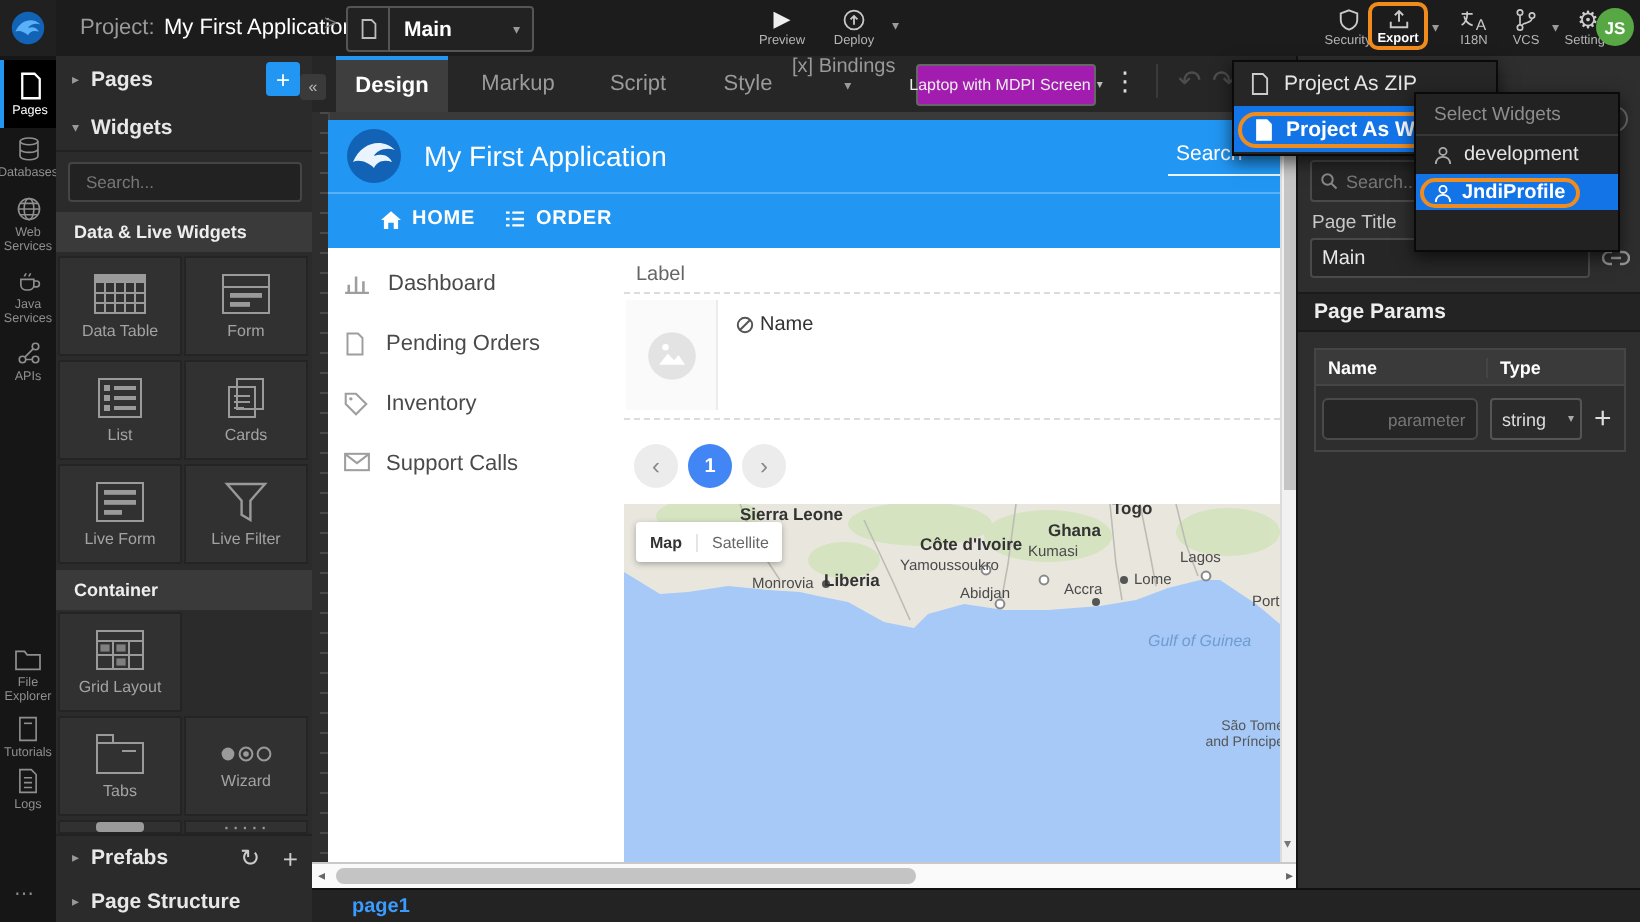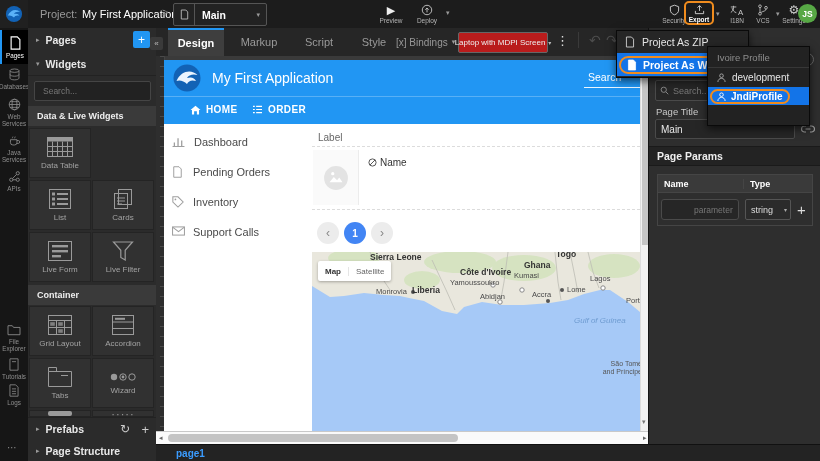--- a/index.html
+++ b/index.html
@@ -222,20 +222,29 @@
       </div>
 
     <div class="tile" style="left:1px;top:100px;">
       <svg width="26" height="20" viewBox="0 0 26 20">
           <rect x="0" y="0" width="26" height="4.5" fill="currentColor"></rect>
           <rect x=".5" y=".5" width="25" height="19" fill="none" stroke="currentColor"></rect>
           <path d="M.5 9.5h25M.5 14.5h25M5.5 4.5v15M10.5 4.5v15M15.5 4.5v15M20.5 4.5v15" stroke="currentColor"></path>
         </svg>
       <span class="lbl">Data Table</span>
     </div>
+    <div class="tile" style="left:64px;top:100px;width:62px;">
+      <svg width="24" height="20" viewBox="0 0 24 20">
+          <rect x=".5" y=".5" width="23" height="19" fill="none" stroke="currentColor"></rect>
+          <path d="M.5 6.5h23" stroke="currentColor"></path>
+          <rect x="4" y="9.5" width="16" height="2.4" fill="currentColor"></rect>
+          <rect x="4" y="14" width="10" height="2.4" fill="currentColor"></rect>
+        </svg>
+      <span class="lbl">Form</span>
+    </div>
     <div class="tile" style="left:1px;top:152px;">
       <svg width="22" height="20" viewBox="0 0 22 20">
           <rect x=".5" y=".5" width="21" height="19" fill="none" stroke="currentColor"></rect>
           <g fill="currentColor">
             <rect x="3" y="3.5" width="3" height="3"></rect>
             <rect x="8" y="4" width="11" height="2"></rect>
             <rect x="3" y="8.5" width="3" height="3"></rect>
             <rect x="8" y="9" width="11" height="2"></rect>
             <rect x="3" y="13.5" width="3" height="3"></rect>
             <rect x="8" y="14" width="11" height="2"></rect>
@@ -276,28 +285,20 @@
           <rect x=".5" y=".5" width="23" height="19" fill="none" stroke="currentColor"></rect>
           <path d="M.5 5.5h23M8.5 5.5v14M16.5 5.5v14M.5 12.5h23" stroke="currentColor"></path>
           <g fill="currentColor" opacity=".75">
             <rect x="2.2" y="7.2" width="4.6" height="3.6"></rect>
             <rect x="10.2" y="7.2" width="4.6" height="3.6"></rect>
             <rect x="10.2" y="14.2" width="4.6" height="3.6"></rect>
           </g>
         </svg>
       <span class="lbl">Grid Layout</span>
     </div>
-    <div class="tile" style="left:64px;top:278px;width:62px;">
-      <svg width="22" height="20" viewBox="0 0 22 20">
-          <rect x=".5" y=".5" width="21" height="19" fill="none" stroke="currentColor"></rect>
-          <path d="M.5 7h21M.5 13.5h21" stroke="currentColor"></path>
-          <rect x="3" y="2.8" width="10" height="2" fill="currentColor"></rect>
-        </svg>
-      <span class="lbl">Accordion</span>
-    </div>
     <div class="tile" style="left:1px;top:330px;">
       <svg width="24" height="20" viewBox="0 0 24 20">
           <path d="M.5 19.5V4.5h23v15z" fill="none" stroke="currentColor"></path>
           <path d="M.5 4.5V.5h8v4M13 8.5h7" fill="none" stroke="currentColor"></path>
         </svg>
       <span class="lbl">Tabs</span>
     </div>
     <div class="tile" style="left:64px;top:330px;width:62px;">
       <svg width="26" height="10" viewBox="0 0 26 10">
           <circle cx="4" cy="5" r="3.2" fill="currentColor"></circle>
@@ -325,25 +326,25 @@
       <span class="sect-title">Page Structure</span>
     </div>
   </div>
 
   <div class="ab toolbar"></div>
   <span class="ab f" style="left:150px;top:37px;width:13px;height:13px;background:#3a3a3a;border-radius:2px;justify-content:center;color:#bbb;font-size:8px;cursor:pointer;z-index:5;">«</span>
   <div class="ab tab active" style="left:168px;top:28px;width:56px;">Design</div>
   <div class="ab tab" style="left:230px;top:28px;width:58px;">Markup</div>
   <div class="ab tab" style="left:294px;top:28px;width:50px;">Script</div>
   <div class="ab tab" style="left:350px;top:28px;width:48px;">Style</div>
-  <div class="ab f" style="left:396px;top:28px;height:28px;color:#999;font-size:10px;cursor:pointer;">
+  <div class="ab f" style="left:396px;top:28px;height:28px;color:#999;font-size:10px;cursor:pointer;flex-direction:column;">
     <span>[x] Bindings</span>
     <span class="chev" style="margin-left:4px;">▾</span>
   </div>
-  <div class="ab f" style="left:458px;top:32px;width:88px;height:19px;background:#b91c1c;border:1px solid #666;border-radius:2px;justify-content:center;cursor:pointer;">
+  <div class="ab f" style="left:458px;top:32px;width:88px;height:19px;background:#a21caf;border:1px solid #666;border-radius:2px;justify-content:center;cursor:pointer;">
     <span style="font-size:8px;color:#eee;white-space:nowrap;">Laptop with MDPI Screen</span>
     <span style="color:#bbb;font-size:6px;margin-left:3px;">▾</span>
   </div>
   <span class="ab" style="left:556px;top:33px;color:#ddd;font-size:13px;cursor:pointer;">⋮</span>
   <span class="ab" style="left:578px;top:32px;color:#4d4d4d;font-size:14px;border-left:1px solid #3a3a3a;padding-left:10px;cursor:pointer;">↶</span>
   <span class="ab" style="left:606px;top:32px;color:#4d4d4d;font-size:14px;cursor:pointer;">↷</span>
 
   <div class="ab canvas-bg"></div>
   <div class="ab ruler"></div>
 
@@ -536,21 +537,21 @@
             <path d="M2 1h7l3 3v11H2z" fill="#fff" stroke="#fff" stroke-width="1"></path>
           </svg>
         <span>Project As WAR</span>
       </span>
       <span style="margin-left:auto;margin-right:5px;font-size:8px;">▸</span>
     </div>
   </div>
 
   <div class="ab menu" style="left:707px;top:46px;width:101px;height:78px;background:#222;">
     <div style="height:20px;display:flex;align-items:center;border-bottom:1px solid #373737;">
-      <span style="margin-left:9px;font-size:9.5px;color:#8d8d8d;">Ivoire Profile</span>
+      <span style="margin-left:9px;font-size:9.5px;color:#8d8d8d;">Select Widgets</span>
     </div>
     <div class="menu-row" style="height:19px;padding-left:9px;font-size:10px;">
       <svg width="9" height="9" viewBox="0 0 10 10" style="margin-right:6px;color:#aaa;">
           <circle cx="5" cy="3" r="2" fill="none" stroke="currentColor"></circle>
           <path d="M1 10c0-2.5 1.8-4 4-4s4 1.5 4 4" fill="none" stroke="currentColor"></path>
         </svg>
       <span>development</span>
     </div>
     <div class="menu-row sel" style="height:18px;padding-left:2px;font-size:10px;">
       <span class="oring" style="padding:0 5px;">

